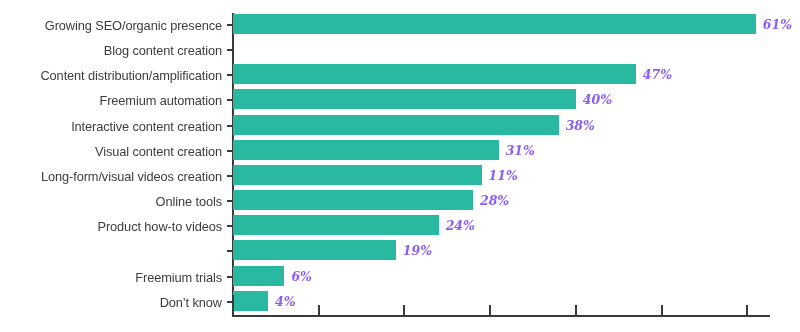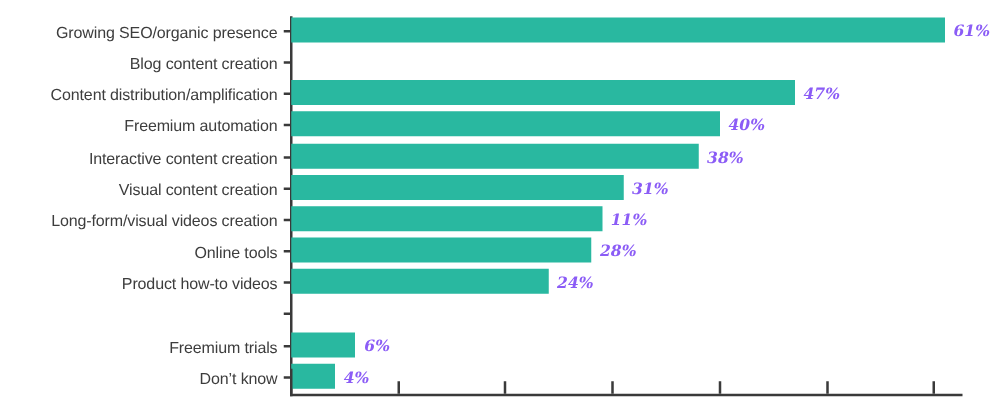--- a/index.html
+++ b/index.html
@@ -191,20 +191,24 @@
       <div class="bar-row">
         <div class="cat-label">Product how-to videos</div>
         <div class="y-tick"></div>
         <div class="bar-wrap">
           <div class="bar" style="width: 205.68px; background: rgb(41, 184, 160);"></div>
           <div class="bar-value" style="left: 205.68px; text-align: center;">24%</div>
         </div>
       </div>
       <div class="bar-row">
         <div class="y-tick"></div>
+        <div class="bar-wrap">
+          <div class="bar" style="width: 162.83px; background: rgb(41, 184, 160);"></div>
+          <div class="bar-value" style="left: 162.83px;">19%</div>
+        </div>
       </div>
       <div class="bar-row">
         <div class="cat-label">Freemium trials</div>
         <div class="y-tick"></div>
         <div class="bar-wrap">
           <div class="bar" style="width: 51.42px; background: rgb(41, 184, 160);"></div>
           <div class="bar-value" style="left: 51.42px;">6%</div>
         </div>
       </div>
       <div class="bar-row">

